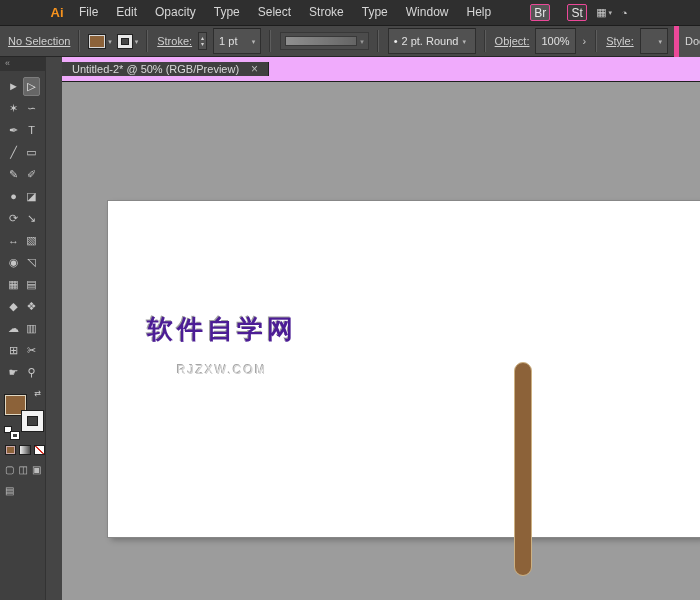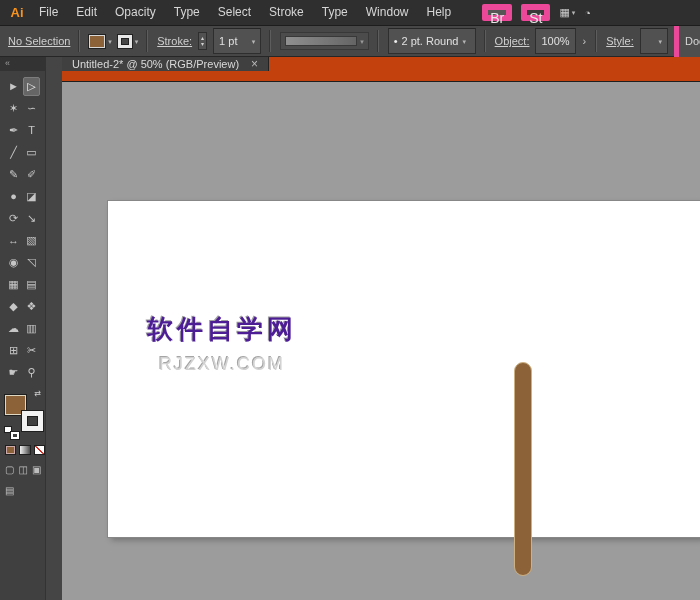--- a/index.html
+++ b/index.html
@@ -2,24 +2,24 @@
 <html><head>
 <meta charset="utf-8">
 <style>
   * { margin:0; padding:0; box-sizing:border-box; }
   html,body { width:700px; height:600px; overflow:hidden; }
   body { font-family:"Liberation Sans", sans-serif; background:#434343; color:#ccc; -webkit-user-select:none; }
   .app { width:700px; height:600px; display:flex; flex-direction:column; }
 
   
   .menubar { height:26px; background:#2f2f2f; border-bottom:1px solid #1d1d1d; display:flex; align-items:center; padding-left:4px; flex:0 0 26px; }
-  .logo { width:26px; text-align:center; color:#f7931e; font-weight:bold; font-size:13px; }
+  .logo { width:26px; text-align:center; color:#f7931e; font-weight:bold; font-size:13px;margin-left:40px; }
   .menu-item { padding:0 9px; font-size:12px; color:#d6d6d6; line-height:25px; cursor:default; }
   .mb-right { display:flex; align-items:center; gap:9px; margin-left:22px; }
-  .mb-btn { display:inline-block; min-width:20px; height:17px; line-height:16px; text-align:center; font-size:14px; color:#e6e6e6; background:#565656; border:6px solid #ec4899; border-radius:2px; padding:0 2px; }
+  .mb-btn { display:inline-block; min-width:20px; height:17px; line-height:16px; text-align:center; font-size:12px; color:#e6e6e6; background:#565656; border:1px solid #ec4899; border-radius:2px; padding:0 2px;margin-left:8px; }
   .mb-btn.dark { background:#3a3a3a; }
   .mb-ic { font-size:11px; color:#c9c9c9; display:flex; align-items:center; gap:2px; }
   .chev { font-size:7px; color:#b5b5b5; line-height:1; }
 
   
   .controlbar { height:31px; background:#474747; border-bottom:1px solid #262626; display:flex; align-items:center; gap:6px; padding:0 0 0 8px; font-size:11px; flex:0 0 31px; }
   .label { color:#cfcfcf; white-space:nowrap;text-decoration:underline; }
   .vsep { width:1px; height:22px; background:#5d5d5d; box-shadow:-1px 0 0 #353535; margin:0 3px; }
   .dd { display:flex; align-items:center; gap:3px; }
   .swatch.fill { width:16px; height:13px; background:#8c6239; border:1px solid #d8d8d8; box-shadow:0 0 0 1px #222; }
@@ -56,29 +56,29 @@
   .minirow { display:flex; gap:3px; margin:14px 0 0 5px; align-items:center; }
   .mbtn { width:12px; height:10px; border:1px solid #1f1f1f; }
   .mbtn.color { background:#8c6239; box-shadow:inset 0 0 0 1px #caa; }
   .mbtn.grad { background:linear-gradient(90deg,#f0f0f0,#4a4a4a); }
   .mbtn.none { background:linear-gradient(to top right,#fff 44%,#d93025 45%,#d93025 55%,#fff 56%); }
   .modes { margin-top:9px; gap:4px; }
   .modes span { font-size:10px; color:#bdbdbd; line-height:12px; }
 
   
   .main { flex:1; display:flex; flex-direction:column; min-width:0; }
-  .tabstrip { height:25px; flex:0 0 25px; background:#c2410c; display:flex; align-items:flex-start; border-bottom:1px solid #1f1f1f; }
+  .tabstrip { height:25px; flex:0 0 25px; background:#f0abfc; display:flex; align-items:center; border-bottom:1px solid #1f1f1f; }
   .tab { background:#404040; display:flex; align-items:center; gap:12px; padding:0 10px; font-size:11px; color:#d9d9d9; border-right:1px solid #222; white-space:nowrap; }
   .tab .close { color:#b9b9b9; font-size:12px; }
 
   .canvas { flex:1; position:relative; background:#9c9c9c; overflow:hidden; }
   .artboard { position:absolute; left:46px; top:119px; width:594px; height:336px; background:#ffffff; box-shadow:0 0 0 1px #878787, 3px 3px 6px rgba(0,0,0,.28); }
   .watermark { position:absolute; left:52px; top:230px; width:216px; text-align:center; pointer-events:none; }
   .wm1 { font-size:26px; font-weight:bold; letter-spacing:4px; color:#4c1d95; text-shadow:1px 1px 0 #ffffff, -1px -1px 0 #9e9e9e; }
-  .wm2 { font-size:18px; letter-spacing:2px; color:#d2d2d2; text-shadow:1px 1px 0 #ffffff, -1px -1px 0 #a5a5a5; margin-top:7px; }
+  .wm2 { font-size:12px; letter-spacing:2px; color:#d2d2d2; text-shadow:1px 1px 0 #ffffff, -1px -1px 0 #a5a5a5; margin-top:16px; }
   .shape { position:absolute; left:452px; top:280px; width:18px; height:214px; background:#8c6239; border:1px solid #cdb183; border-radius:9px; }
 </style>
 </head>
 <body>
 
 <div class="app">
 
   <header class="menubar">
     <span class="logo">Ai</span>
     <span class="menu-item">File</span>

